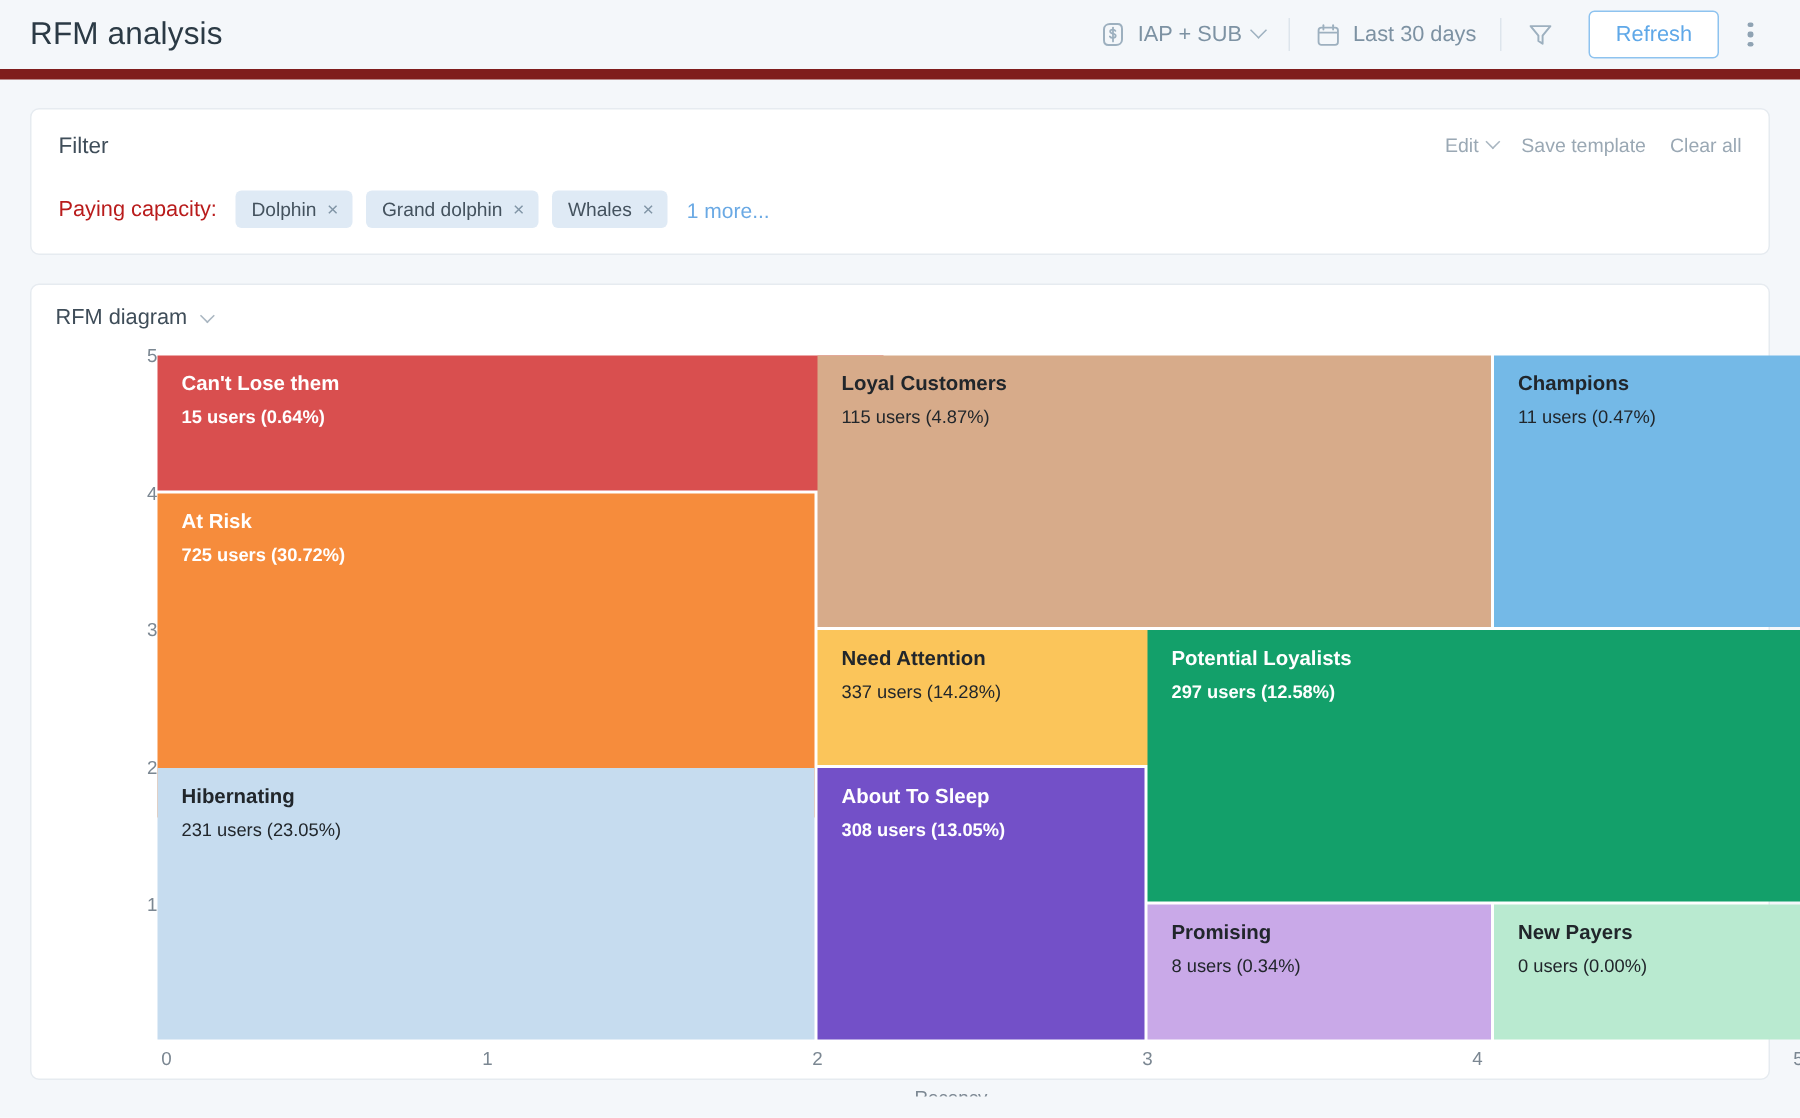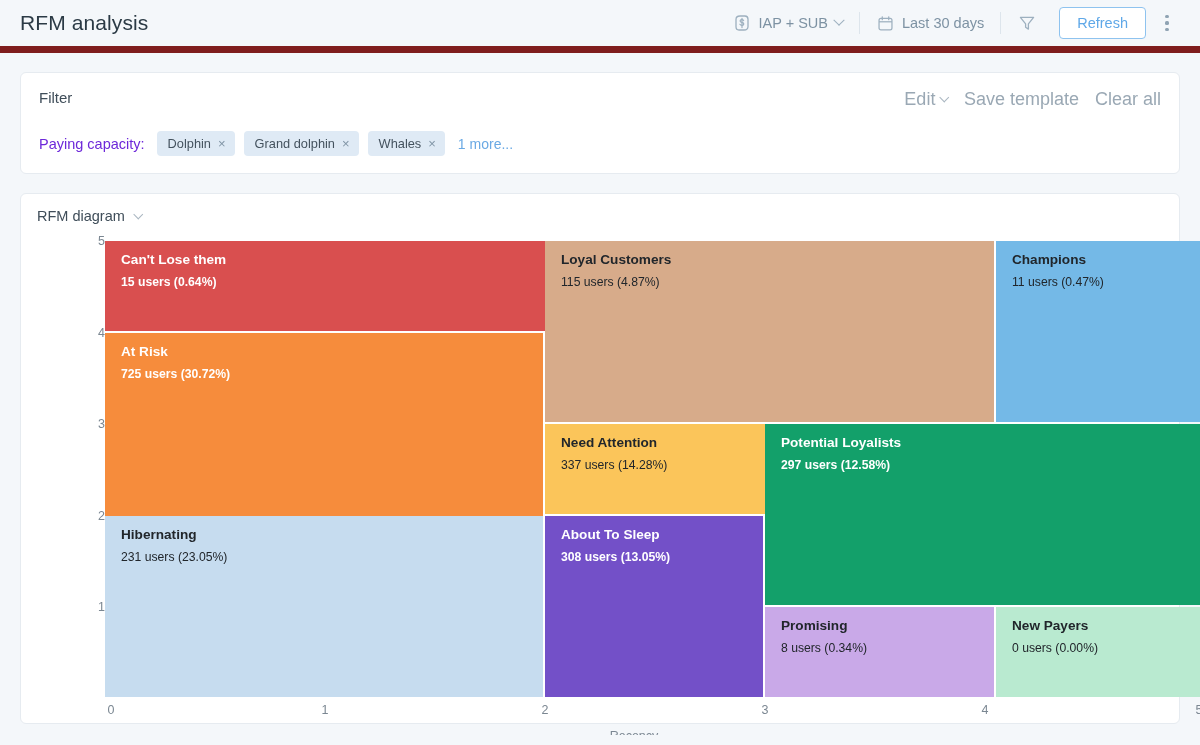--- a/index.html
+++ b/index.html
@@ -53,27 +53,27 @@
 
   
   .card {
     background: #fff; border: 1px solid #e6ebf0; border-radius: 6px;
     margin: 19px 20px 0 20px;
   }
   .filter-card { padding: 16px 18px 17px 18px; }
   .filter-top { display: flex; align-items: flex-start; }
   .filter-title { font-size: 15px; color: #3f4d59; }
   .filter-actions { margin-left: auto; display: flex; align-items: center; gap: 16px; }
-  .fa { font-size: 18px; color: #9aa8b4; cursor: pointer; display:flex; align-items:center; gap:6px; white-space: nowrap; }
+  .fa { font-size: 13px; color: #9aa8b4; cursor: pointer; display:flex; align-items:center; gap:6px; white-space: nowrap; }
   .chev-sm { display:inline-block; width:6.5px; height:6.5px;
     border-right:1.5px solid #a9b6c1; border-bottom:1.5px solid #a9b6c1;
     transform: rotate(45deg) translate(-1.5px,-1.5px); }
 
   .filter-row { display: flex; align-items: center; margin-top: 21px; }
-  .filter-label { font-size: 14.5px; color: #6d28d9; margin-right: 12px; }
+  .filter-label { font-size: 14.5px; color: #b91c1c; margin-right: 12px; }
   .chips { display: flex; align-items: center; gap: 9px; }
   .chip {
     background: #dfeaf5; border-radius: 4px;
     padding: 5px 9px 5px 11px;
     font-size: 12.8px; color: #44525e;
     display: flex; align-items: center; gap: 7px; cursor: default;
   }
   .chip-x { color: #8195a6; font-size: 13px; cursor: pointer; line-height: 1; }
   .more-link { color: #6aa9e4; font-size: 14px; margin-left: 13px; cursor: pointer; }
 

